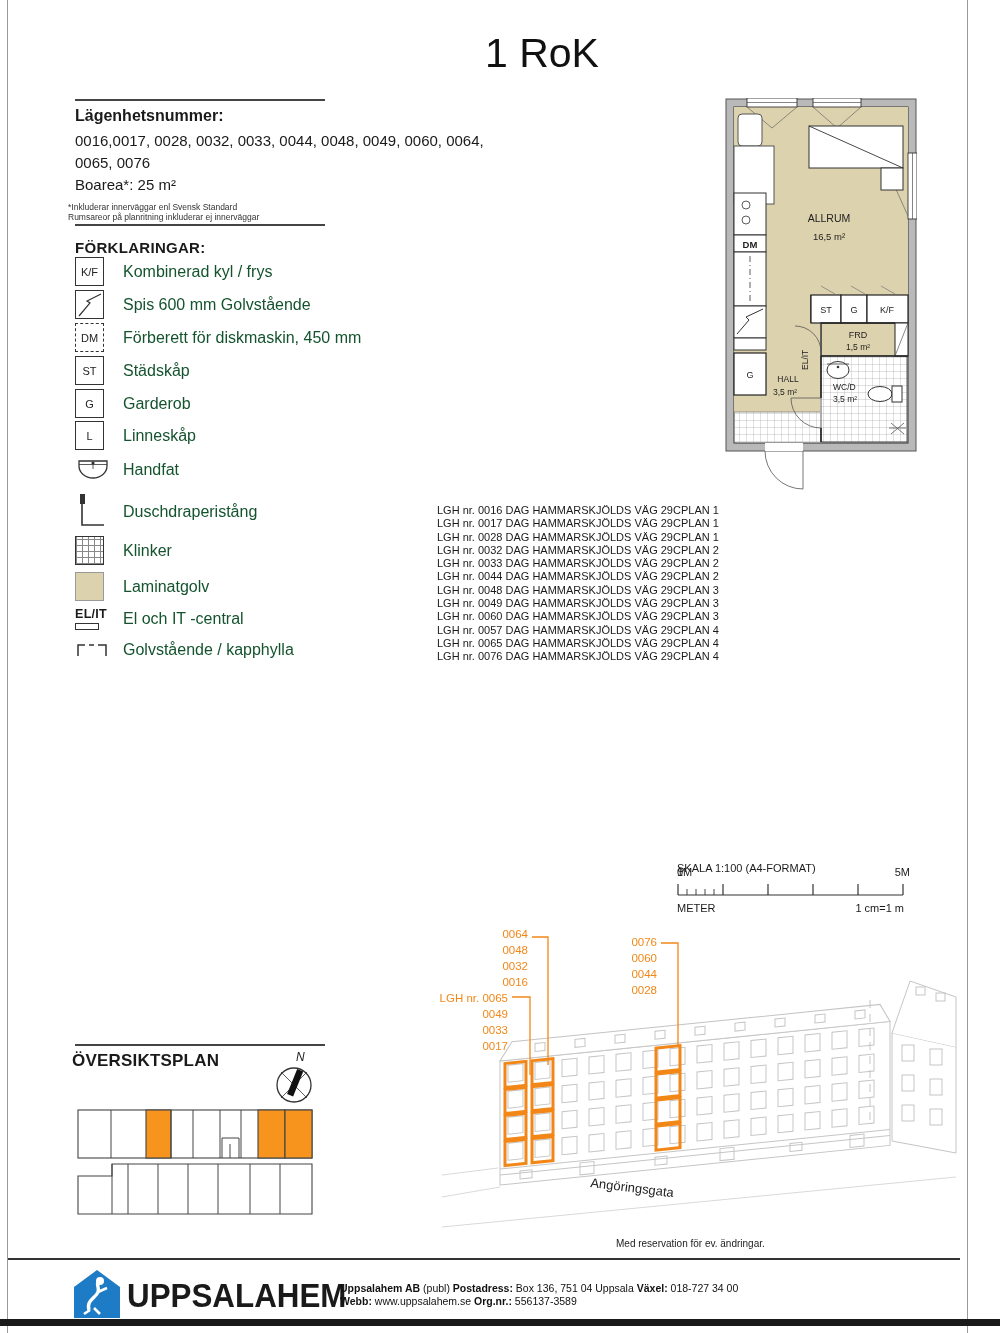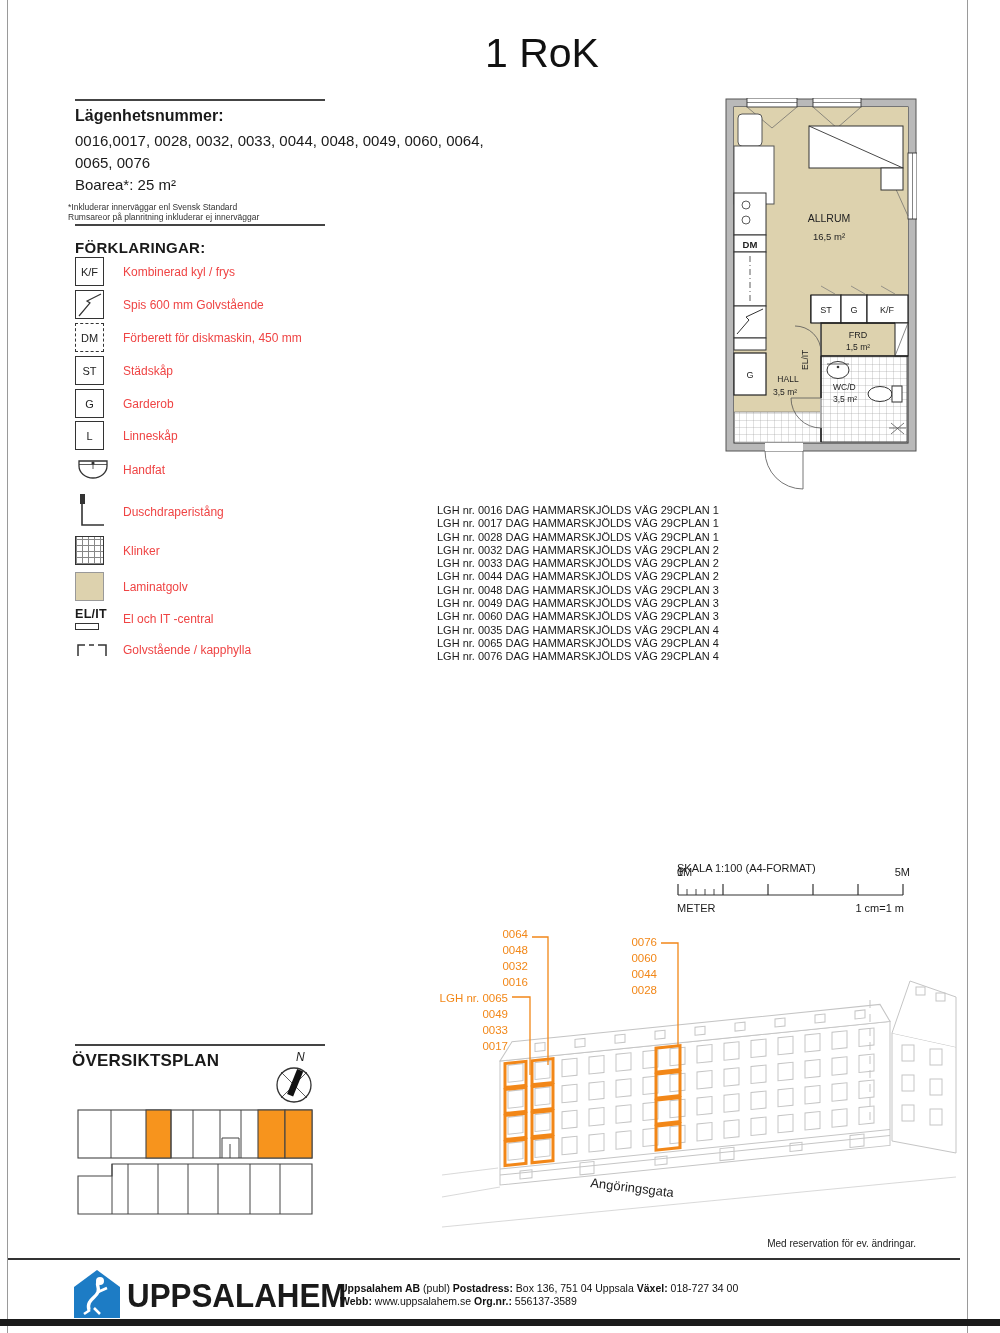--- a/index.html
+++ b/index.html
@@ -20,36 +20,36 @@
   
   .legend-heading{left:75px;top:239px;font-size:15px;font-weight:bold;letter-spacing:0.3px;}
   .lrow{position:absolute;left:75px;display:flex;align-items:center;}
   .licon{width:48px;display:flex;justify-content:flex-start;align-items:center;}
   .lbox{width:29px;height:29px;border:1.4px solid #333;display:flex;align-items:center;justify-content:center;
         font-size:11px;color:#222;background:#fff;box-sizing:border-box;}
   .lbox.dashed{border-style:dashed;}
   .lbox.tile{background-image:repeating-linear-gradient(0deg,#888 0,#888 .7px,transparent .7px,transparent 6px),
              repeating-linear-gradient(90deg,#888 0,#888 .7px,transparent .7px,transparent 6px);border-width:1px;}
   .lbox.laminate{background:#DDD2AE;border:1px solid #999;}
-  .llabel{font-size:12px;color:#ef4444;white-space:nowrap;}
+  .llabel{font-size:16px;color:#14532d;white-space:nowrap;}
   .elit-ic{display:flex;flex-direction:column;align-items:flex-start;}
   .elit-ic b{font-size:12.5px;letter-spacing:.3px;}
   .elit-bar{width:24px;height:7px;border:1.3px solid #333;margin-top:2px;box-sizing:border-box;}
   
   .lgh-list{left:437px;top:504px;width:320px;font-size:11px;line-height:13.3px;}
   .lgh-row{display:flex;white-space:nowrap;}
   
   .scale-title{left:677px;top:846px;font-size:11px;margin-top:16px;}
   .scale-labels{left:677px;top:866px;width:233px;font-size:11px;}
   .scale-unit{left:677px;top:902px;width:233px;font-size:11px;display:flex;}
   
   .elev-label{position:absolute;color:#F28718;font-size:11.5px;line-height:16px;text-align:right;white-space:nowrap;}
   
   .ov-heading{left:72px;top:1051px;font-size:17px;font-weight:bold;letter-spacing:0.2px;}
-  .reservation{left:616px;top:1238px;width:300px;font-size:10px;text-align:right;color:#222;}
+  .reservation{left:616px;top:1238px;width:300px;font-size:10px;color:#222;}
   
   .brand{left:127px;top:1277px;font-size:33px;font-weight:bold;letter-spacing:0px;transform:scaleX(.95);transform-origin:left;}
   .contact{left:340px;top:1282px;font-size:10.5px;line-height:13px;color:#111;white-space:nowrap;}
   .bottom-bar{position:absolute;left:0;top:1319px;width:1000px;height:7px;background:#1a1a1a;}
   svg text{font-family:"Liberation Sans",sans-serif;fill:#222;}
 </style>
 </head>
 <body>
 
 <div class="page">
@@ -308,21 +308,21 @@
       </div>
     <div class="lgh-row">
         <span>LGH nr. 0049 DAG HAMMARSKJÖLDS VÄG 29C</span>
         <span>PLAN 3</span>
       </div>
     <div class="lgh-row">
         <span>LGH nr. 0060 DAG HAMMARSKJÖLDS VÄG 29C</span>
         <span>PLAN 3</span>
       </div>
     <div class="lgh-row">
-        <span>LGH nr. 0035 DAG HAMMARSKJÖLDS VÄG 29C</span>
+        <span>LGH nr. 0057 DAG HAMMARSKJÖLDS VÄG 29C</span>
         <span>PLAN 4</span>
       </div>
     <div class="lgh-row">
         <span>LGH nr. 0065 DAG HAMMARSKJÖLDS VÄG 29C</span>
         <span>PLAN 4</span>
       </div>
     <div class="lgh-row">
         <span>LGH nr. 0076 DAG HAMMARSKJÖLDS VÄG 29C</span>
         <span>PLAN 4</span>
       </div>

